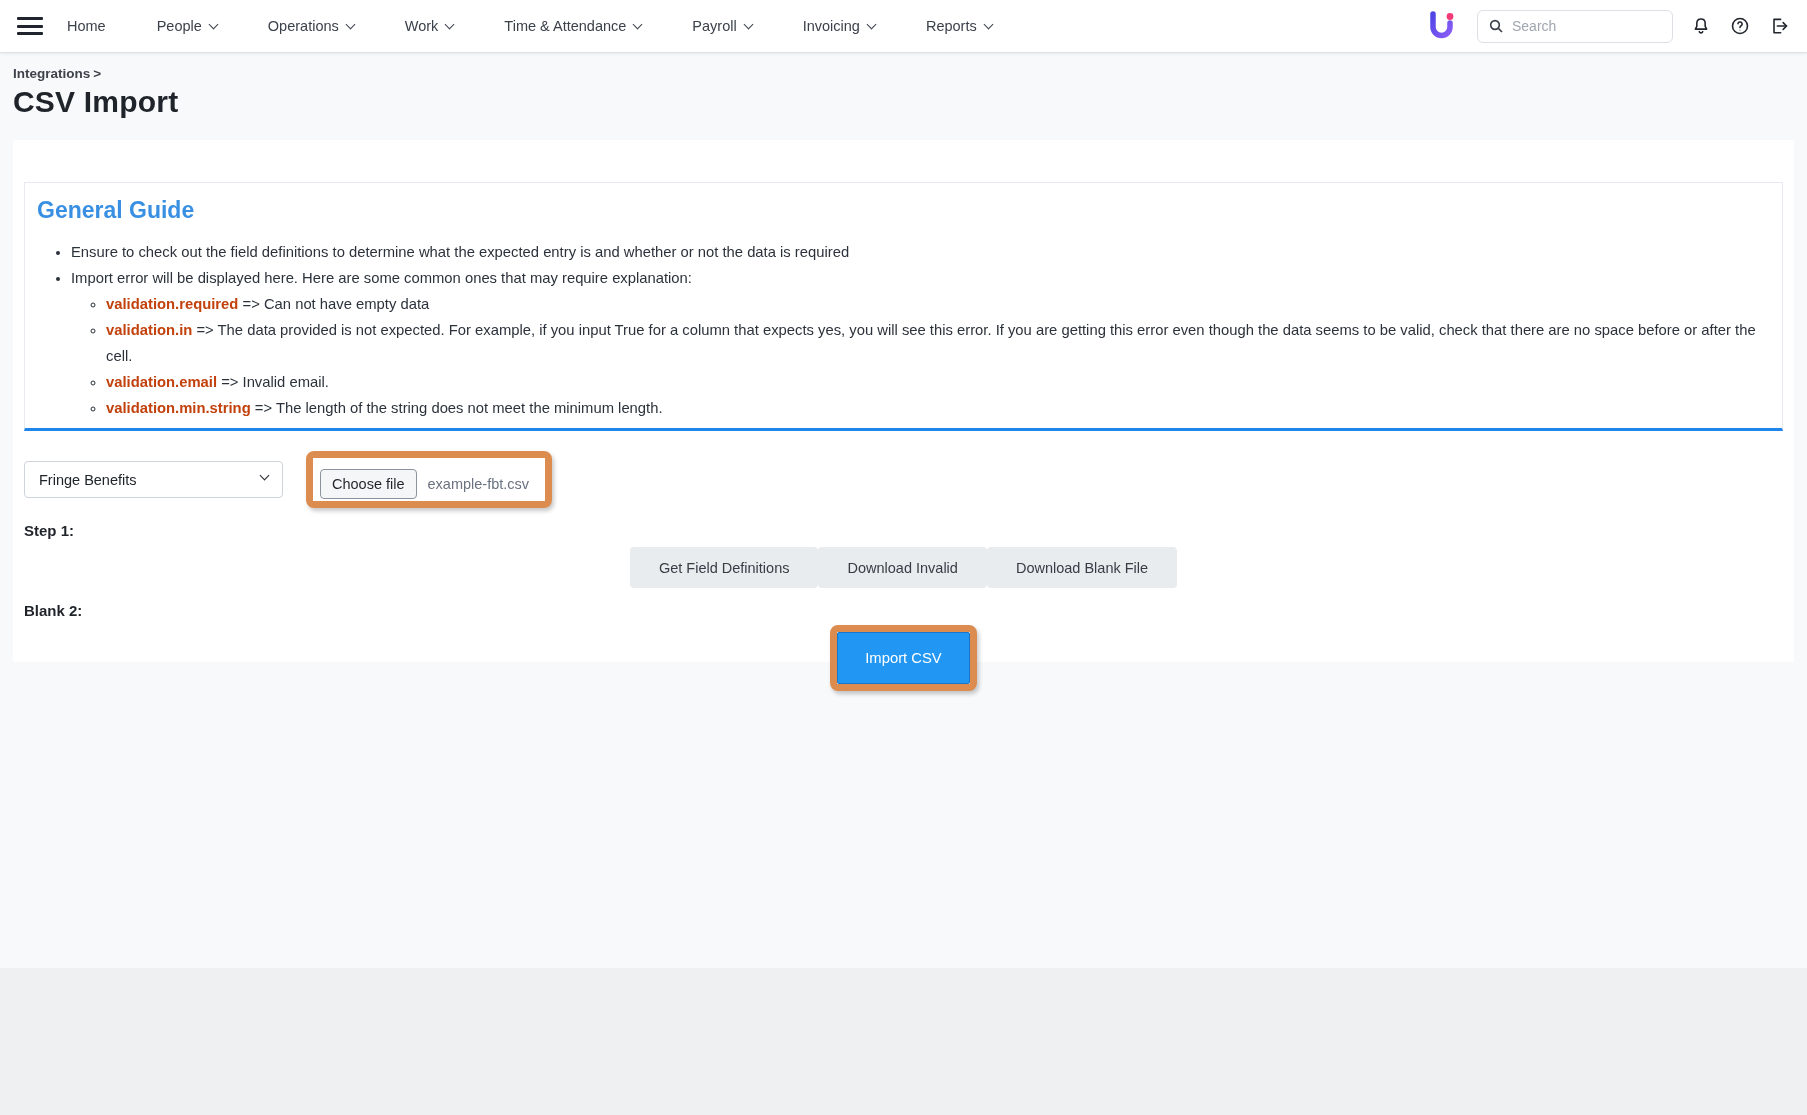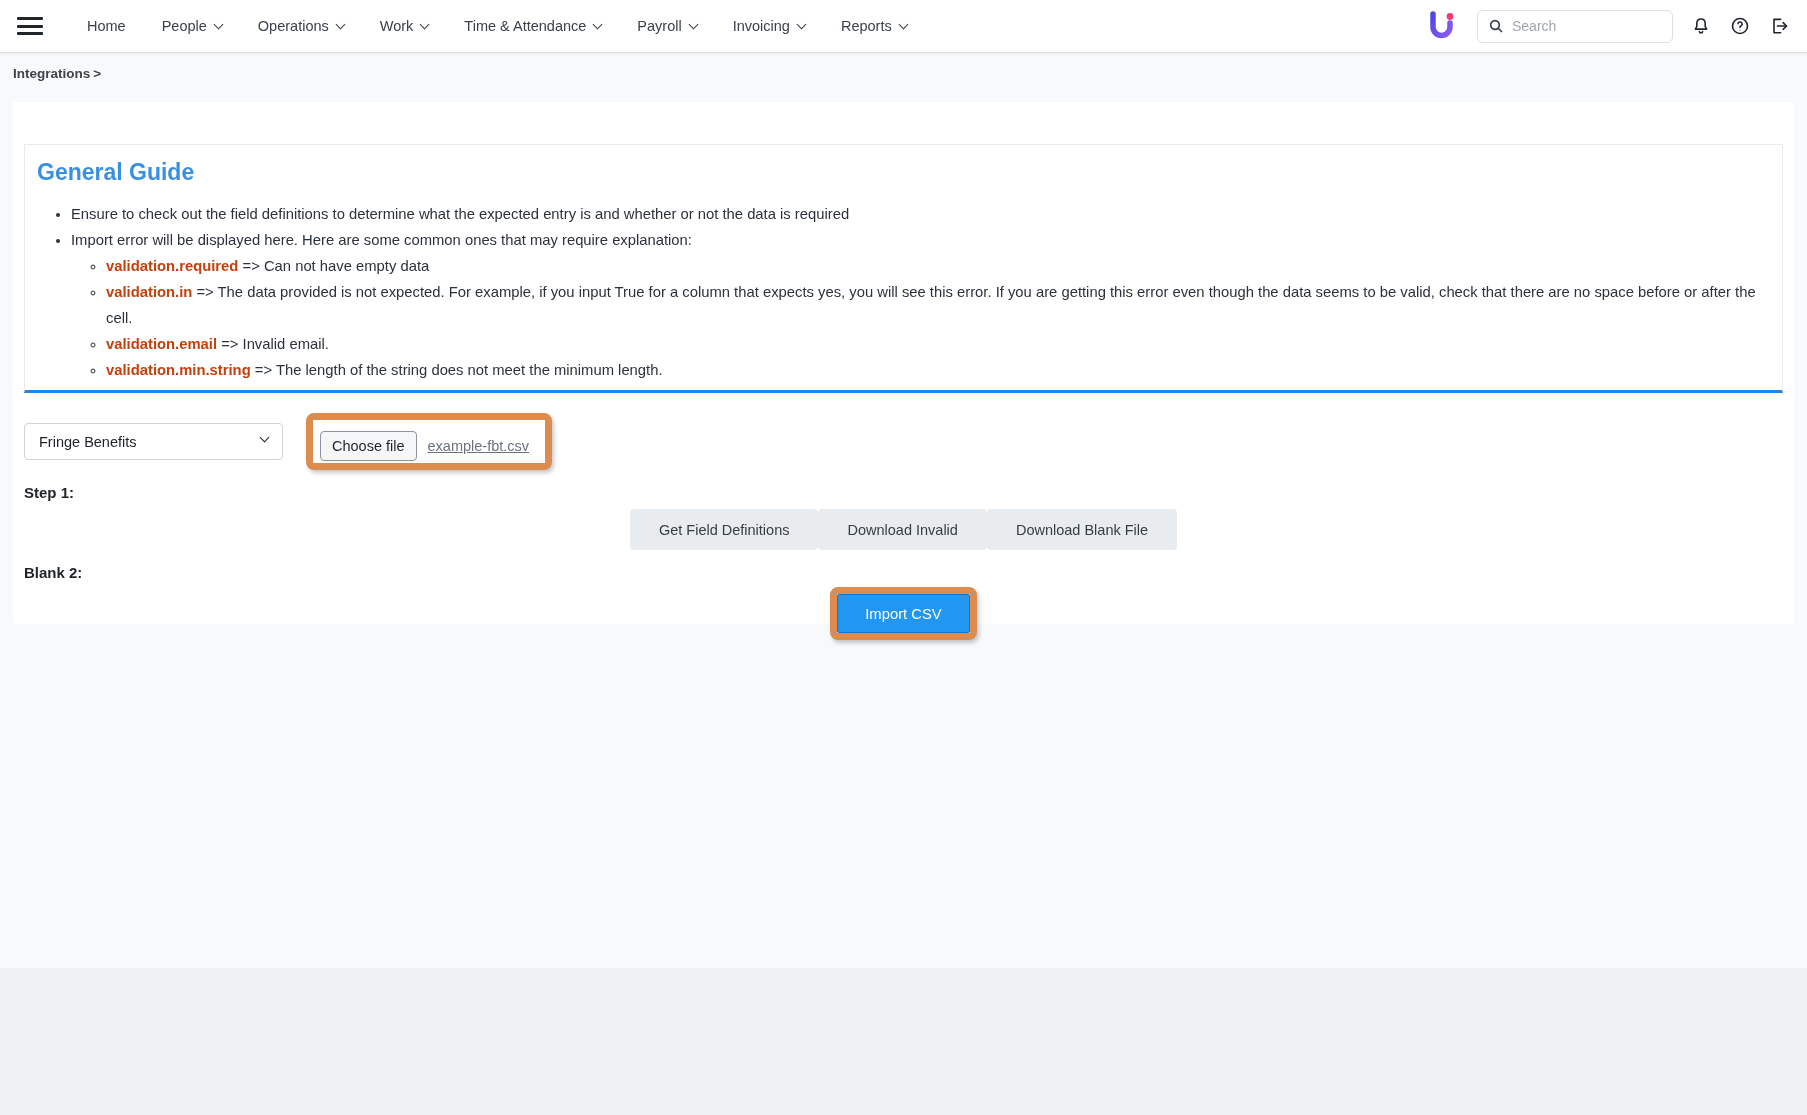--- a/index.html
+++ b/index.html
@@ -12,21 +12,21 @@
   }
 
   
   .navbar {
     height:53px; background:#ffffff; display:flex; align-items:center;
     padding:0 17px; border-bottom:1px solid #e0e2e6;
     box-shadow:0 1px 3px rgba(0,0,0,.07); position:relative; z-index:5;
   }
   .hamburger { width:26px; cursor:pointer; }
   .hamburger div { height:3px; background:#20242c; margin:4.5px 0; border-radius:1px; }
-  .nav-menu { display:flex; margin-left:44px; gap:36px; align-items:center; }
+  .nav-menu { display:flex; margin-left:24px; gap:51px; align-items:center; }
   .nav-item {
     font-size:14.5px; color:#3b414b; display:flex; align-items:center; gap:8px;
     cursor:pointer; white-space:nowrap;
   }
   .chev {
     width:7px; height:7px; border-right:1.7px solid #3b414b; border-bottom:1.7px solid #3b414b;
     transform:rotate(45deg); margin-top:-4px;
   }
   .nav-right { margin-left:auto; display:flex; align-items:center; gap:17px; }
   .logo { margin-right:5px; display:flex; align-items:center; }
@@ -74,31 +74,31 @@
   .hl-box {
     border:7px solid #dd8c4f; border-radius:8px; background:#fff;
     box-shadow:2px 3px 4px rgba(0,0,0,.22);
   }
   .file-box { margin-left:23px; }
   .file-inner { height:43px; display:flex; align-items:center; padding:8px 16px 0 7px; background:#fff; }
   .choose-btn {
     border:1px solid #8d939e; background:#f5f6f7; border-radius:4px;
     padding:6px 11px; font-size:14.5px; color:#1f242b; cursor:pointer; font-family:inherit;
   }
-  .file-name { margin-left:11px; color:#6a7280; font-size:14.5px; white-space:nowrap;text-decoration:underline; }
+  .file-name { margin-left:11px; color:#6a7280; font-size:14.5px; white-space:nowrap; }
 
   .step-label { text-align:left; font-weight:700; font-size:15px; color:#1f242b; margin-top:14px; }
   .btn-row { display:flex; justify-content:center; margin-top:8px; }
   .gray-btn {
     background:#e9ecef; border:none; border-radius:4px; height:41px; padding:0 29px;
     font-size:14.5px; color:#373d45; cursor:pointer; font-family:inherit;
   }
   .import-wrap { display:flex; justify-content:center; margin-top:6px; }
   .import-btn {
-    background:#2196f3; color:#ffffff; border:1px solid #1576cb; height:39px;
+    background:#2196f3; color:#ffffff; border:1px solid #1576cb; height:52px;
     padding:0 27px; font-size:14.8px; cursor:pointer; font-family:inherit; border-radius:2px;
   }
   svg { display:block; }
 </style>
 </head>
 <body>
 
 <div class="navbar">
   <div class="hamburger">
     <div></div>
@@ -185,20 +185,21 @@
       </svg>
     </span>
   </div>
 </div>
 
 <div class="page">
 
   <div class="breadcrumb">
     <span>Integrations</span><span class="sep">&gt;</span>
   </div>
+  <div class="page-title">CSV Import</div>
 
   <div class="card">
 
     <div class="guide">
       <div class="guide-title">General Guide</div>
       <ul class="top">
         <li>Ensure to check out the field definitions to determine what the expected entry is and whether or not the data is required</li>
         <li>
           <span>Import error will be displayed here. Here are some common ones that may require explanation:</span>
           <ul class="sub">

